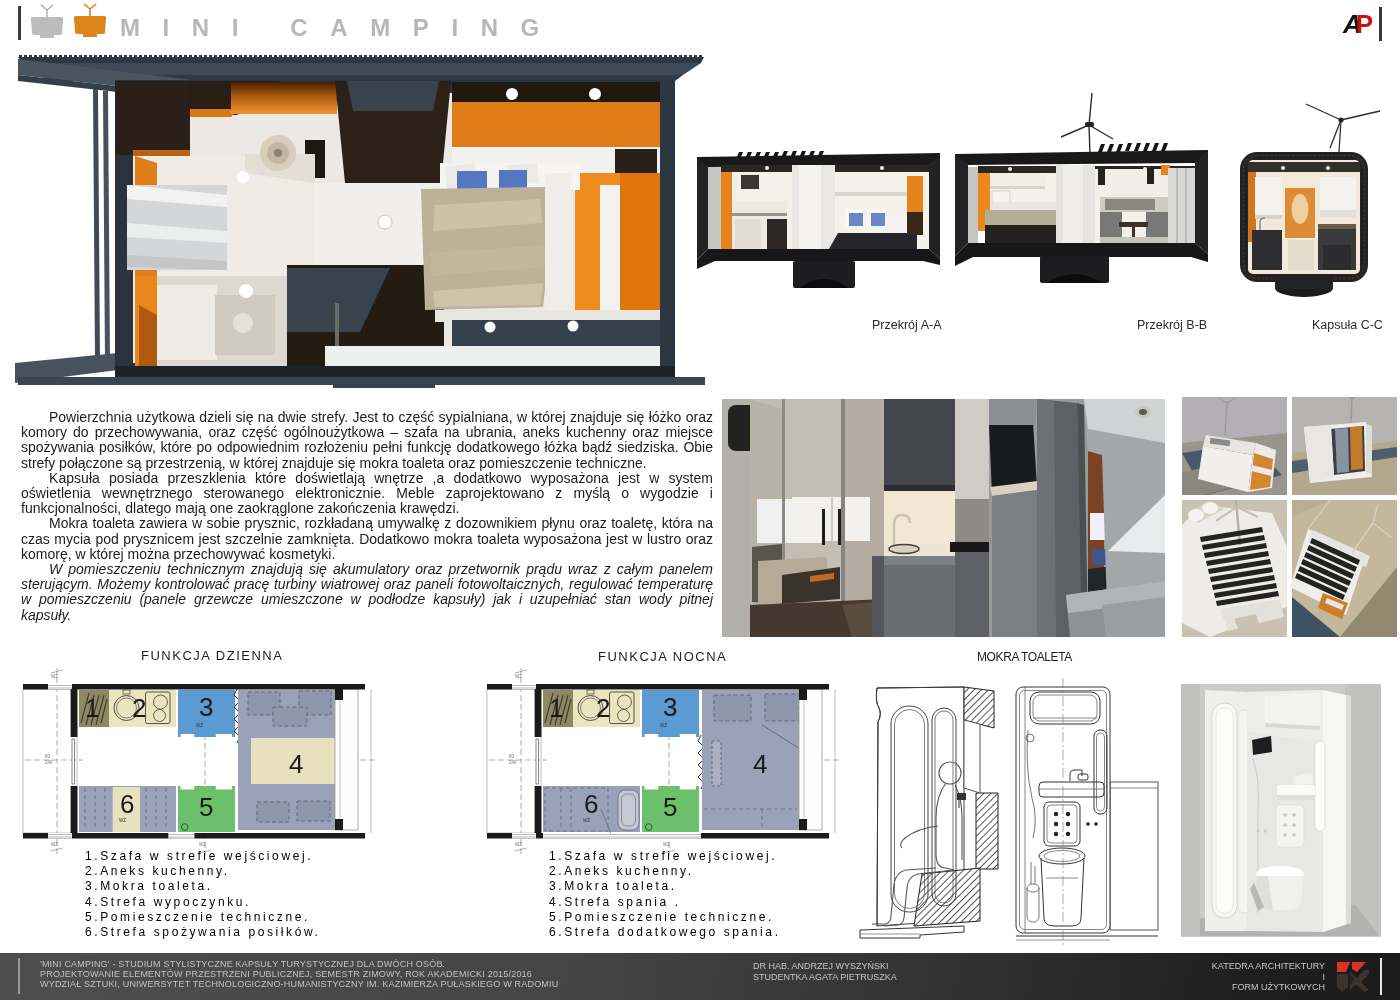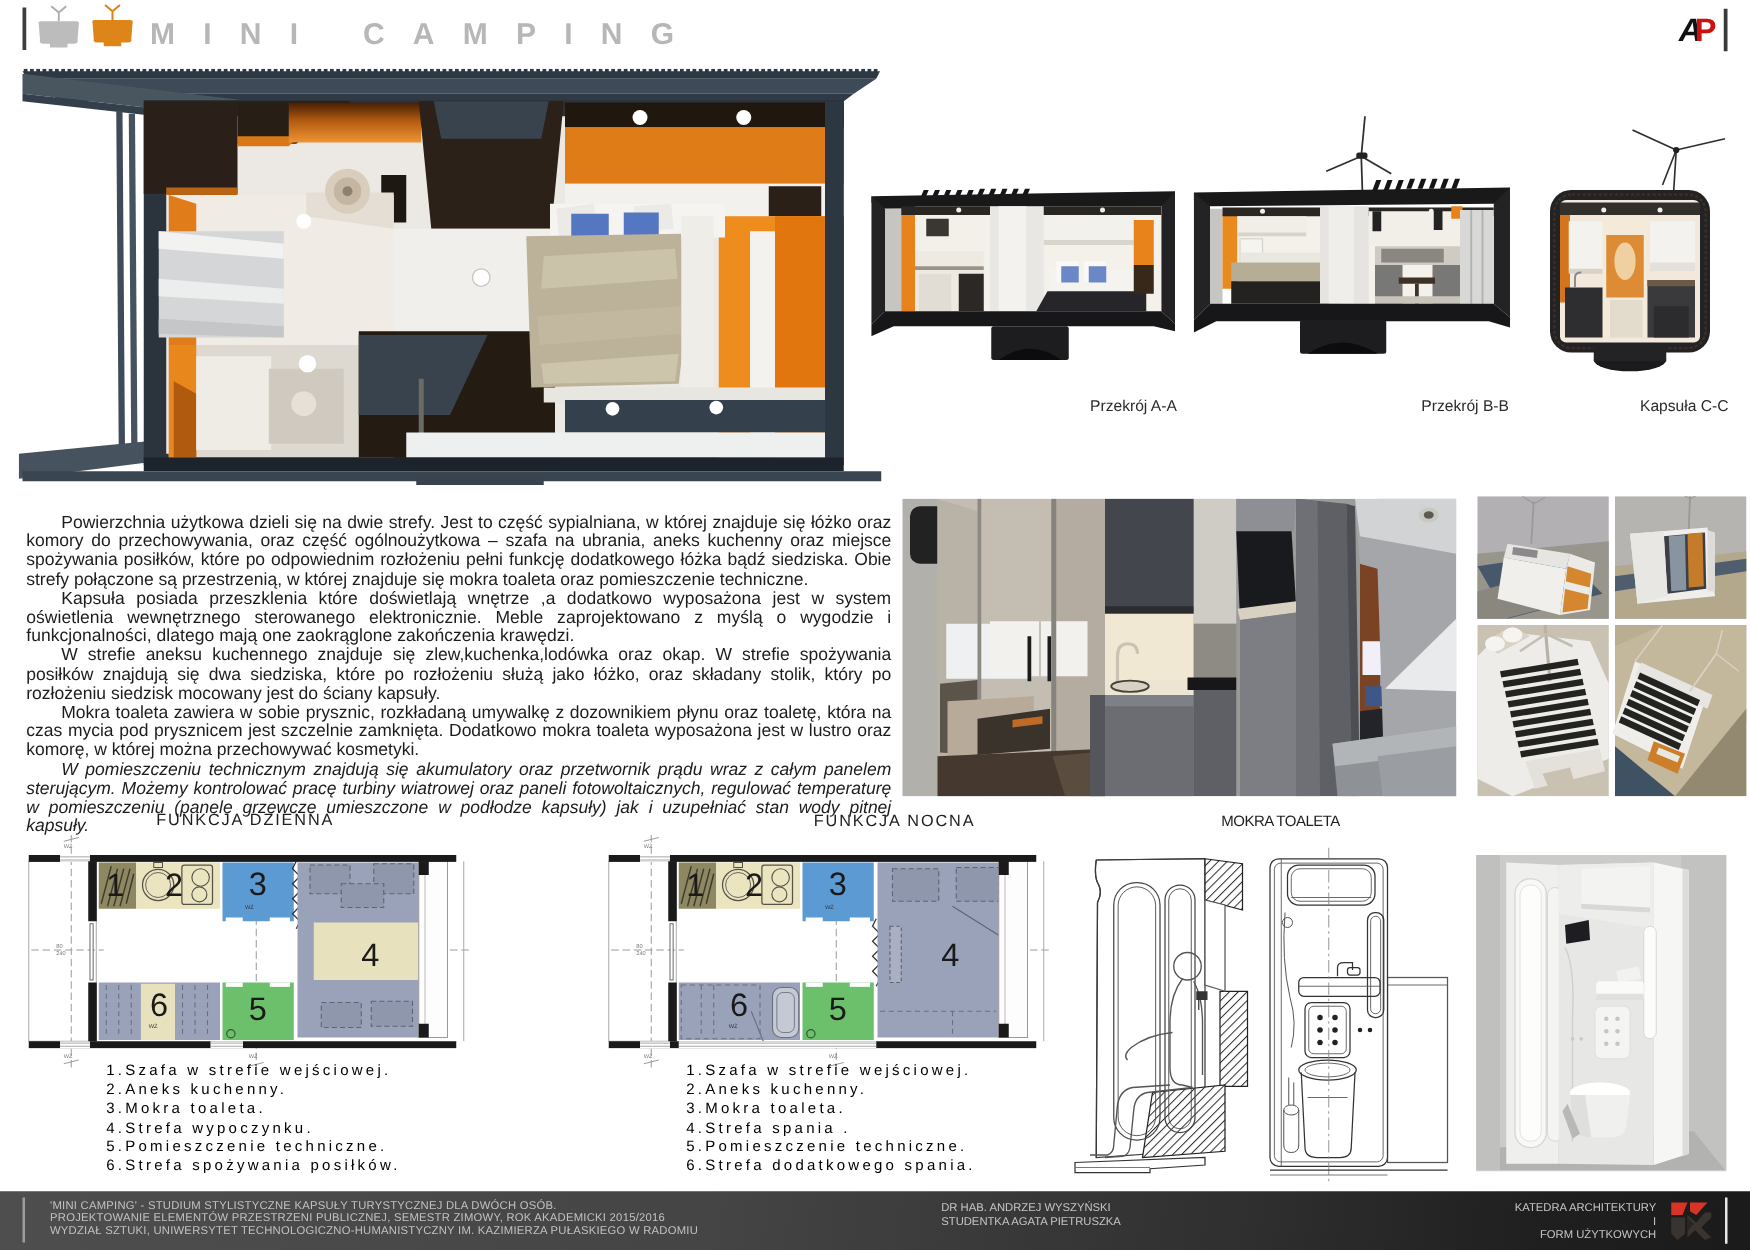--- a/index.html
+++ b/index.html
@@ -304,21 +304,20 @@
   <rect x="95" y="155" width="28" height="25" fill="#2c2c2e"></rect>
 
   <ellipse cx="76" cy="198" rx="29" ry="9" fill="#1b1b1d"></ellipse>
   <rect x="47" y="186" width="58" height="13" fill="#232325"></rect>
 </svg>
 <div class="przl" style="left:1312px;top:318px;">Kapsuła C-C</div>
 
 <div class="abs" style="left:21px;top:410px;width:692px;font-size:14px;line-height:15.2px;color:#1c1c1c;text-align:justify;">
   <p style="margin:0;text-indent:28px;">Powierzchnia użytkowa dzieli się na dwie strefy. Jest to część sypialniana, w której znajduje się łóżko oraz komory do przechowywania, oraz część ogólnoużytkowa – szafa na ubrania, aneks kuchenny oraz miejsce spożywania posiłków, które po odpowiednim rozłożeniu pełni funkcję dodatkowego łóżka bądź siedziska. Obie strefy połączone są przestrzenią, w której znajduje się mokra toaleta oraz pomieszczenie techniczne.</p>
   <p style="margin:0;text-indent:28px;letter-spacing:0.04px;">Kapsuła posiada przeszklenia które doświetlają wnętrze ,a dodatkowo wyposażona jest w system oświetlenia wewnętrznego sterowanego elektronicznie. Meble zaprojektowano z myślą o wygodzie i funkcjonalności, dlatego mają one zaokrąglone zakończenia krawędzi.</p>
-  <p style="margin:0;text-indent:28px;">W strefie aneksu kuchennego znajduje się zlew,kuchenka,lodówka oraz okap. W strefie spożywania posiłków znajdują się dwa siedziska, które po rozłożeniu służą jako łóżko, oraz składany stolik, który po rozłożeniu siedzisk mocowany jest do ściany kapsuły.</p>
   <p style="margin:0;text-indent:28px;">Mokra toaleta zawiera w sobie prysznic, rozkładaną umywalkę z dozownikiem płynu oraz toaletę, która na czas mycia pod prysznicem jest szczelnie zamknięta. Dodatkowo mokra toaleta wyposażona jest w lustro oraz komorę, w której można przechowywać kosmetyki.</p>
   <p style="margin:0;text-indent:28px;font-style:italic;">W pomieszczeniu technicznym znajdują się akumulatory oraz przetwornik prądu wraz z całym panelem sterującym. Możemy kontrolować pracę turbiny wiatrowej oraz paneli fotowoltaicznych, regulować temperaturę w pomieszczeniu (panele grzewcze umieszczone w podłodze kapsuły) jak i uzupełniać stan wody pitnej kapsuły.</p>
 </div>
 
 <svg class="abs" style="left:722px;top:399px;" width="443" height="238" viewBox="0 0 443 238">
   <rect width="443" height="238" fill="#9a9a98"></rect>
 
   <rect x="0" y="0" width="28" height="238" fill="#b2b0ab"></rect>
   <rect x="6" y="6" width="34" height="46" rx="8" fill="#222222"></rect>
 
@@ -464,23 +463,23 @@
     </g>
     <polygon points="143,196 168,206 162,222 138,211" fill="#cc7e2a"></polygon>
     <polygon points="147,201 164,208 162,213 145,206" fill="#e9e7e2"></polygon>
     <line x1="193" y1="126" x2="172" y2="156" stroke="#d8d2c2" stroke-width="1.5"></line>
     <line x1="193" y1="126" x2="211" y2="140" stroke="#d8d2c2" stroke-width="1.2"></line>
     <line x1="193" y1="126" x2="198" y2="107" stroke="#d8d2c2" stroke-width="1.2"></line>
     <line x1="150" y1="103" x2="128" y2="132" stroke="#d8d2c2" stroke-width="1.2"></line>
   </g>
 </svg>
 
-<div class="ttl" style="left:125px;top:648px;">FUNKCJA DZIENNA</div>
-
-<div class="ttl" style="left:651px;top:649px;text-align:center;">FUNKCJA NOCNA</div>
+<div class="ttl" style="left:141px;top:648px;">FUNKCJA DZIENNA</div>
+
+<div class="ttl" style="left:598px;top:649px;text-align:center;">FUNKCJA NOCNA</div>
 
 <div class="ttl" style="left:977px;top:650px;font-size:12px;letter-spacing:-0.4px;">MOKRA TOALETA</div>
 
 <svg class="abs" style="left:15px;top:665px;" width="370" height="195" viewBox="0 0 370 195">
   <g font-family="Liberation Sans, sans-serif">
 
   <g stroke="#9a9a9a" stroke-width="0.8" fill="none">
     <line x1="42" y1="3" x2="42" y2="190" stroke-dasharray="6 3"></line>
     <line x1="190" y1="60" x2="190" y2="190" stroke-dasharray="6 3"></line>
     <line x1="10" y1="95" x2="68" y2="95" stroke-dasharray="6 3"></line>

